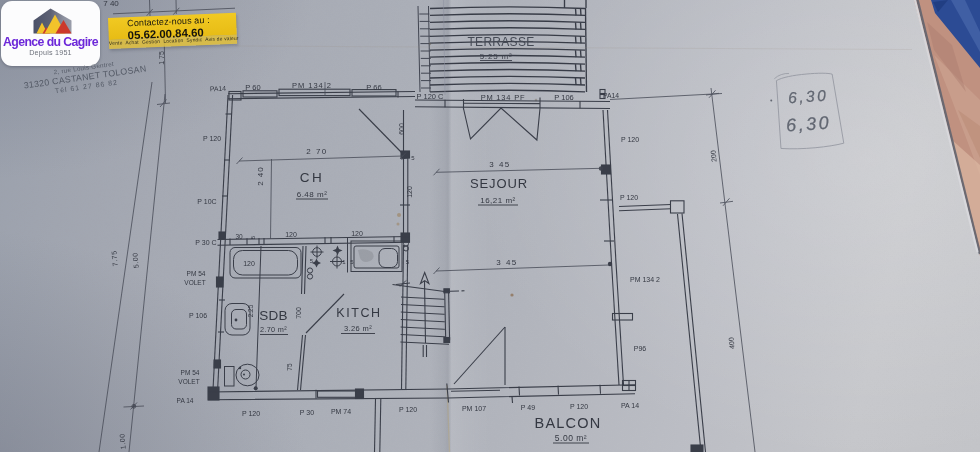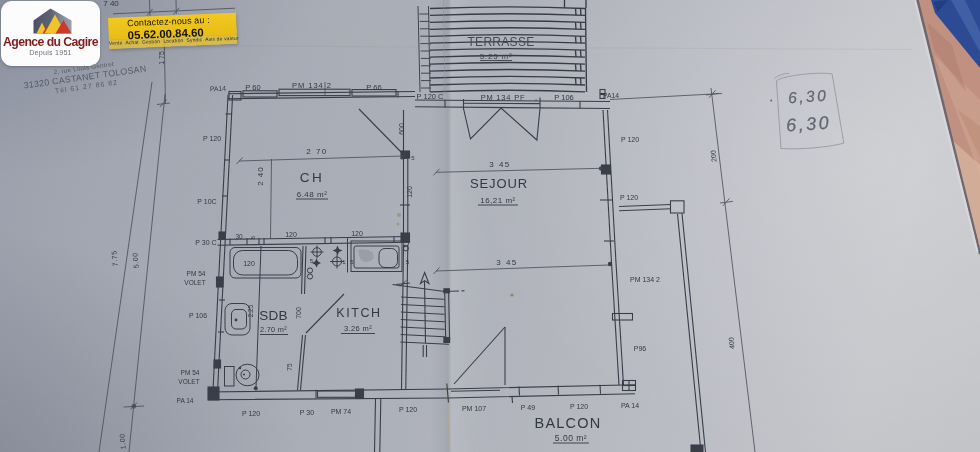--- a/index.html
+++ b/index.html
@@ -9,21 +9,21 @@
       radial-gradient(520px 380px at -60px 500px, rgba(98,104,120,0.50), rgba(98,104,120,0) 72%),
       radial-gradient(500px 300px at -30px -30px, rgba(105,112,130,0.45), rgba(105,112,130,0) 70%),
       radial-gradient(560px 420px at 870px 160px, rgba(255,255,255,0.20), rgba(255,255,255,0) 72%),
       linear-gradient(103deg,#9aa0ac 0%,#a5a9b3 18%,#abafb8 38%,#b2b5bd 55%,#bcbec5 72%,#c6c7cb 88%,#c4c5c9 100%);
   }
   #fold{position:absolute;left:430px;top:0;width:60px;height:452px;
     background:linear-gradient(90deg, rgba(88,94,108,0) 0%, rgba(88,94,108,0.10) 24%, rgba(88,94,108,0.16) 30%, rgba(255,255,255,0.10) 36%, rgba(255,255,255,0.05) 60%, rgba(255,255,255,0) 100%);}
   #logo{position:absolute;left:1px;top:1px;width:99px;height:65px;background:#fcfcfd;
     border-radius:11px;box-shadow:0 1px 3px rgba(40,44,60,0.35);}
   #logo .t1{position:absolute;left:0;right:0;top:33.5px;text-align:center;font-size:12.3px;font-weight:bold;
-    color:#7f1d1d;letter-spacing:-0.6px;}
+    color:#6d28d9;letter-spacing:-0.6px;}
   #logo .t2{position:absolute;left:0;right:0;top:47px;text-align:center;font-size:7.2px;color:#6e727c;letter-spacing:0.2px;}
   #bar{position:absolute;left:107.5px;top:18px;width:128px;transform:rotate(-2.3deg);transform-origin:0 0;
     box-shadow:1px 2px 3px rgba(40,44,60,0.25);}
   #bar .main{background:linear-gradient(180deg,#f1c922,#e7bc15);color:#15140f;padding:1.5px 0 0 19px;height:20.5px;}
   #bar .l1{font-size:9px;letter-spacing:0.1px;line-height:9.5px;white-space:nowrap;}
   #bar .l2{font-size:11.4px;font-weight:bold;letter-spacing:0;margin-top:1px;white-space:nowrap;}
   #bar .strip{background:rgba(222,190,62,0.88);color:#34301c;font-size:4.9px;height:8.5px;line-height:8.5px;
     text-align:center;letter-spacing:0.2px;white-space:nowrap;}
   #addr{position:absolute;left:17px;top:64px;width:136px;transform:rotate(-8deg);transform-origin:50% 50%;
     text-align:center;color:#4e5460;opacity:0.92;}

